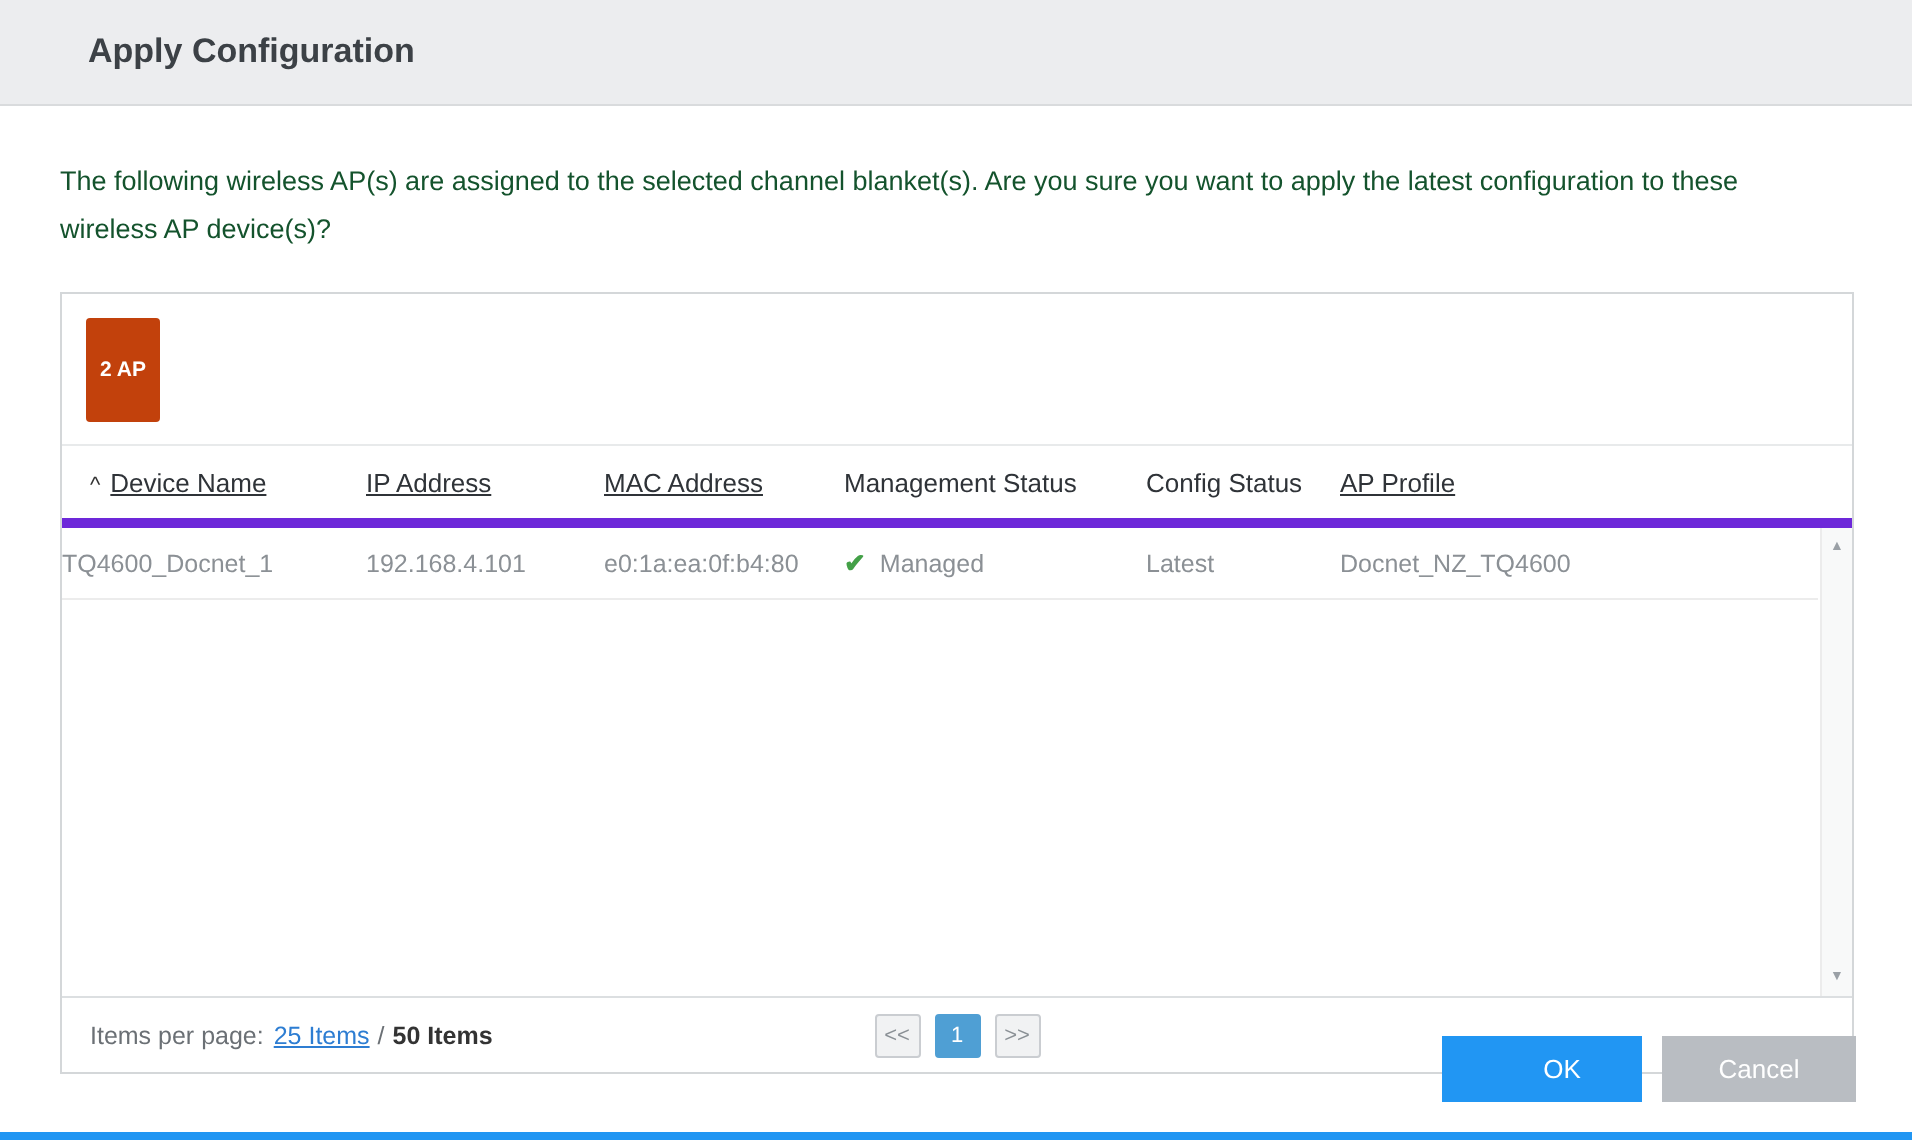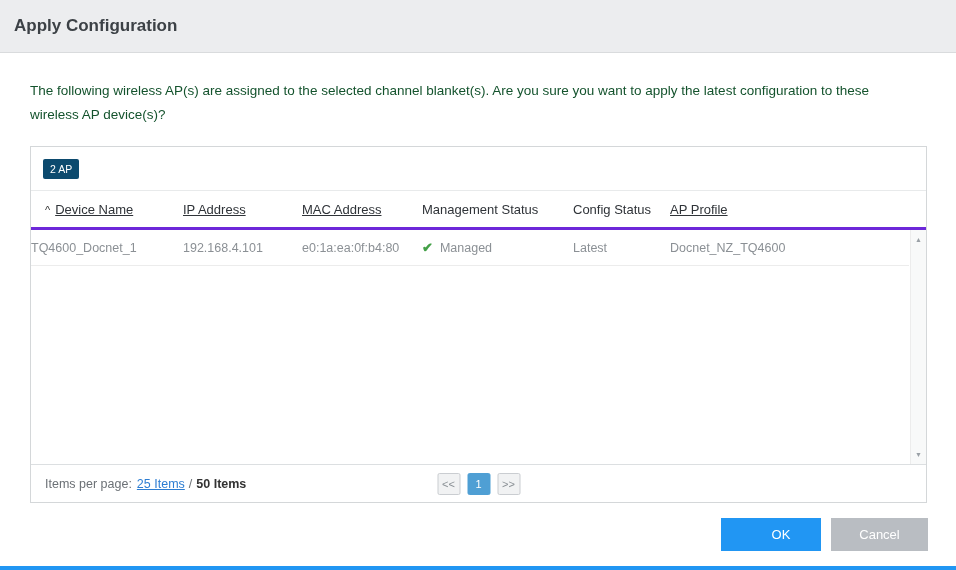--- a/index.html
+++ b/index.html
@@ -11,21 +11,21 @@
     position: relative;
     overflow: hidden;
     font-size: 13px;
   }
   .dialog-header {
     height: 53px;
     background: #ecedef;
     border-bottom: 1px solid #d9dbdd;
     display: flex;
     align-items: center;
-    padding: 0 14px;
+    padding: 0 44px;
   }
   .dialog-title {
     font-size: 17px;
     font-weight: bold;
     color: #3c4146;
   }
   .message {
     margin: 26px 30px 0 30px;
     max-width: 885px;
     line-height: 1.75;
@@ -36,35 +36,36 @@
     margin: 20px 29px 0 30px;
     border: 1px solid #d4d7d9;
     background: #fff;
   }
   .badge-row {
     padding: 12px 12px 11px 12px;
     border-bottom: 1px solid #e8eaeb;
   }
   .badge {
     display: inline-block;
-    background: #0c4a6e;
+    background: #c2410c;
     color: #fff;
     font-size: 10.5px;
-    padding: 4px 7px;
+    padding: 20px 7px;
     border-radius: 2px;
+    font-weight: bold;
   }
   table { border-collapse: collapse; table-layout: fixed; }
   .head-table { width: 100%; }
   .head-table th {
     text-align: left;
     font-weight: normal;
     color: #2f3338;
     font-size: 13px;
     padding: 11px 4px 10px 0;
-    border-bottom: 3px solid #6d28d9;
+    border-bottom: 5px solid #6d28d9;
     white-space: nowrap;
     overflow: hidden;
   }
   th:first-child, td:first-child { padding-left: 14px; }
   th:nth-child(1), td:nth-child(1) { width: 152px; }
   th:nth-child(2), td:nth-child(2) { width: 119px; }
   th:nth-child(3), td:nth-child(3) { width: 120px; }
   th:nth-child(4), td:nth-child(4) { width: 151px; }
   th:nth-child(5), td:nth-child(5) { width: 97px; }
   .sortable { text-decoration: underline; cursor: pointer; }

